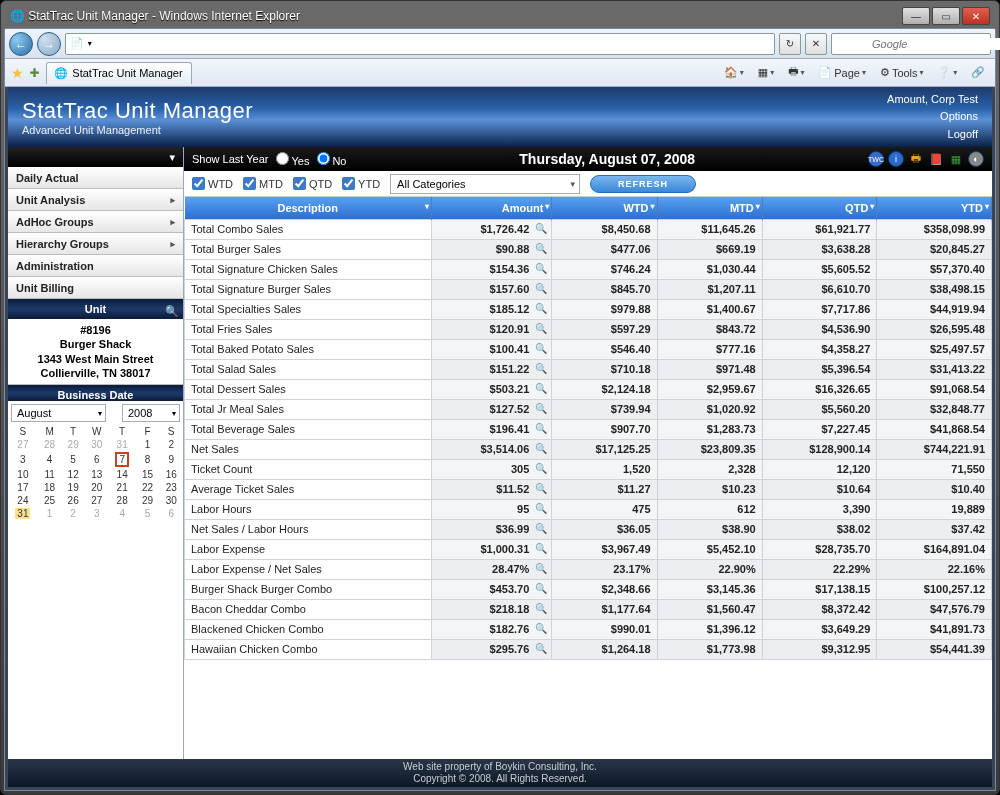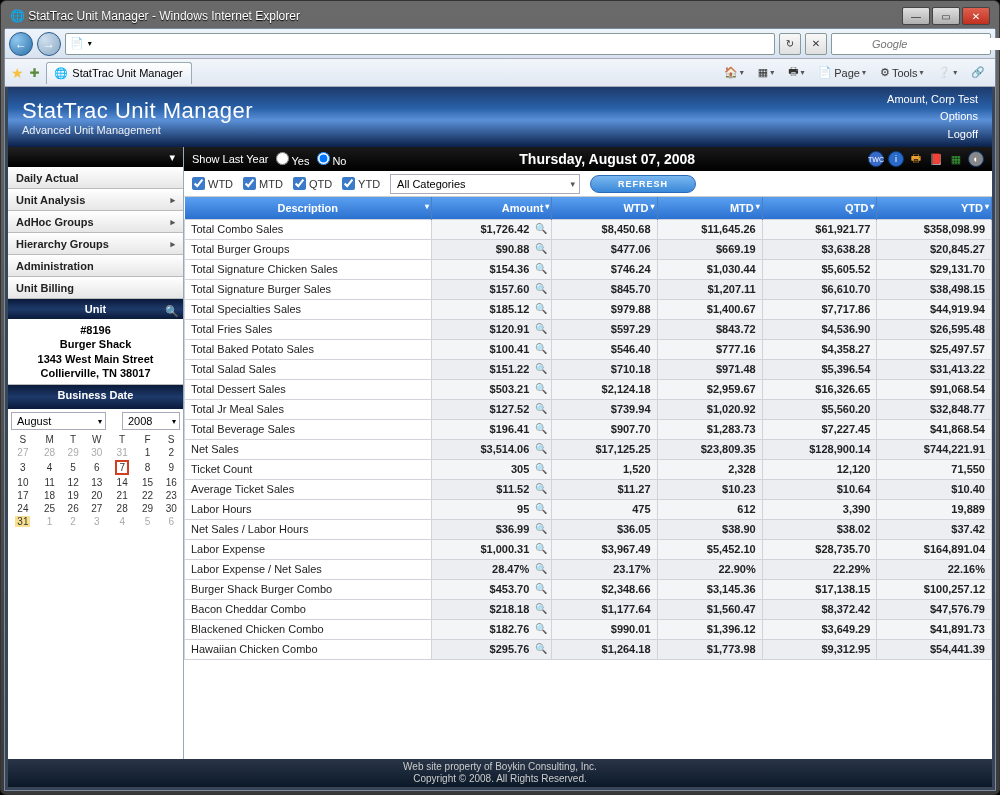--- a/index.html
+++ b/index.html
@@ -57,21 +57,21 @@
 
 .sidebar { width:176px; background:#fff; border-right:1px solid #9ab; display:flex; flex-direction:column; }
 .sidebar-drop { height:20px; background:linear-gradient(#222,#000); display:flex; align-items:center; justify-content:flex-end; padding-right:8px; color:#fff; }
 .side-menu { }
 .side-menu-item { height:22px; display:flex; align-items:center; padding:0 8px; background:linear-gradient(#fff,#e6e6e6); border-bottom:1px solid #bbb; font-weight:bold; font-size:11px; color:#222; position:relative; }
 .side-menu-item .arrow { margin-left:auto; font-size:9px; color:#555; }
 .side-head-unit { height:20px; background:linear-gradient(#0a1a3a,#1e3a6a,#0a1a3a); color:#fff; text-align:center; font-weight:bold; font-size:11px; line-height:20px; position:relative; }
 .side-head-unit .mag { position:absolute; right:4px; top:2px; font-size:11px; }
 .unit-box { padding:4px; text-align:center; font-size:11px; line-height:1.3; border-bottom:1px solid #bbb; }
 .unit-box b { display:block; }
-.side-head-bd { height:24px; background:linear-gradient(#0a1a3a,#1e3a6a,#0a1a3a); color:#fff; text-align:center; font-weight:bold; font-size:11px; line-height:20px; }
+.side-head-bd { height:16px; background:linear-gradient(#0a1a3a,#1e3a6a,#0a1a3a); color:#fff; text-align:center; font-weight:bold; font-size:11px; line-height:20px; }
 .cal-controls { display:flex; gap:16px; padding:3px; }
 .cal-sel { flex:1; height:18px; border:1px solid #aab; background:#fff; display:flex; align-items:center; padding:0 14px 0 5px; position:relative; font-size:11px; }
 .cal-sel:after { content:"▾"; position:absolute; right:3px; font-size:8px; }
 .calendar { width:100%; }
 .calendar table { width:100%; border-collapse:collapse; font-size:10px; }
 .calendar th { font-weight:normal; color:#333; padding:1px; }
 .calendar td { text-align:center; padding:1px 2px; color:#333; }
 .calendar td.other { color:#aaa; }
 .calendar td.sel span { border:2px solid #d04020; padding:0 2px; display:inline-block; }
 .calendar td.hl span { background:#f8e090; padding:0 2px; display:inline-block; }
@@ -352,34 +352,34 @@
               <tbody id="tbody">
                   <tr>
                     <td class="desc">Total Combo Sales</td>
                     <td class="amt">$1,726.42<span class="mag">🔍</span></td>
                     <td class="num">$8,450.68</td>
                     <td class="num">$11,645.26</td>
                     <td class="num">$61,921.77</td>
                     <td class="num">$358,098.99</td>
                   </tr>
                   <tr>
-                    <td class="desc">Total Burger Groups</td>
+                    <td class="desc">Total Burger Sales</td>
                     <td class="amt">$90.88<span class="mag">🔍</span></td>
                     <td class="num">$477.06</td>
                     <td class="num">$669.19</td>
                     <td class="num">$3,638.28</td>
                     <td class="num">$20,845.27</td>
                   </tr>
                   <tr>
                     <td class="desc">Total Signature Chicken Sales</td>
                     <td class="amt">$154.36<span class="mag">🔍</span></td>
                     <td class="num">$746.24</td>
                     <td class="num">$1,030.44</td>
                     <td class="num">$5,605.52</td>
-                    <td class="num">$29,131.70</td>
+                    <td class="num">$57,370.40</td>
                   </tr>
                   <tr>
                     <td class="desc">Total Signature Burger Sales</td>
                     <td class="amt">$157.60<span class="mag">🔍</span></td>
                     <td class="num">$845.70</td>
                     <td class="num">$1,207.11</td>
                     <td class="num">$6,610.70</td>
                     <td class="num">$38,498.15</td>
                   </tr>
                   <tr>

